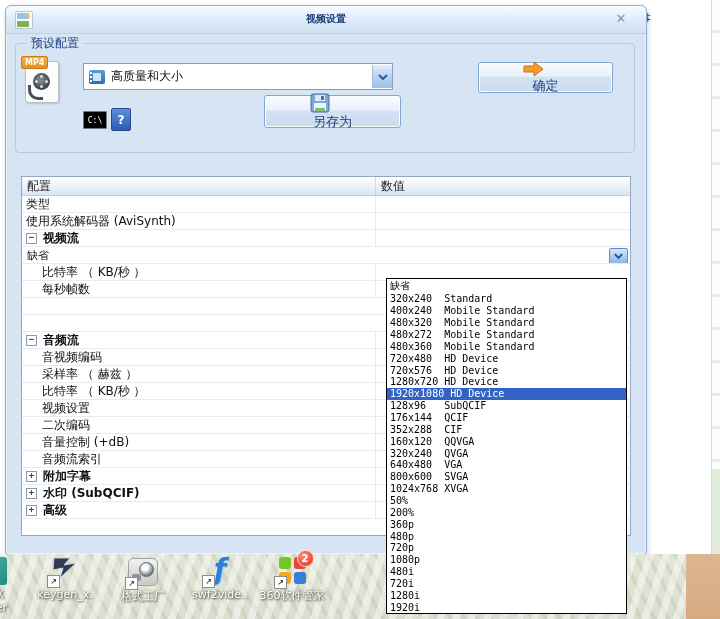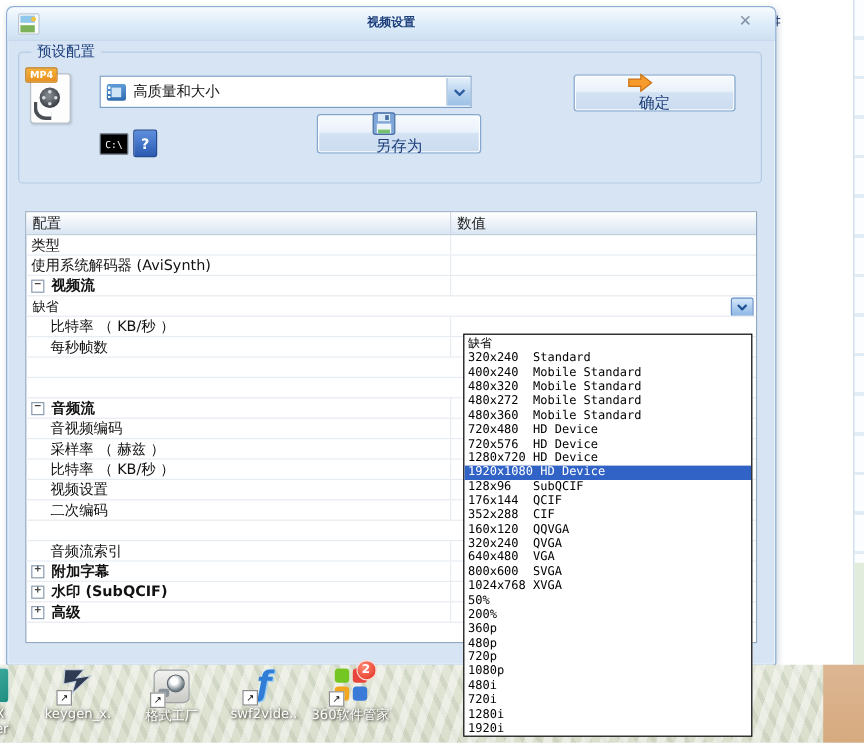--- a/index.html
+++ b/index.html
@@ -397,20 +397,24 @@
         <div class="trow">
           <div class="tcell-l">
             <span class="sp"></span>
             <span>二次编码</span>
           </div>
           <div class="tcell-r">
             <span></span>
           </div>
         </div>
         <div class="trow">
+          <div class="tcell-l">
+            <span class="sp"></span>
+            <span>音量控制 (+dB)</span>
+          </div>
           <div class="tcell-r">
             <span></span>
           </div>
         </div>
         <div class="trow">
           <div class="tcell-l">
             <span class="sp"></span>
             <span>音频流索引</span>
           </div>
           <div class="tcell-r">

